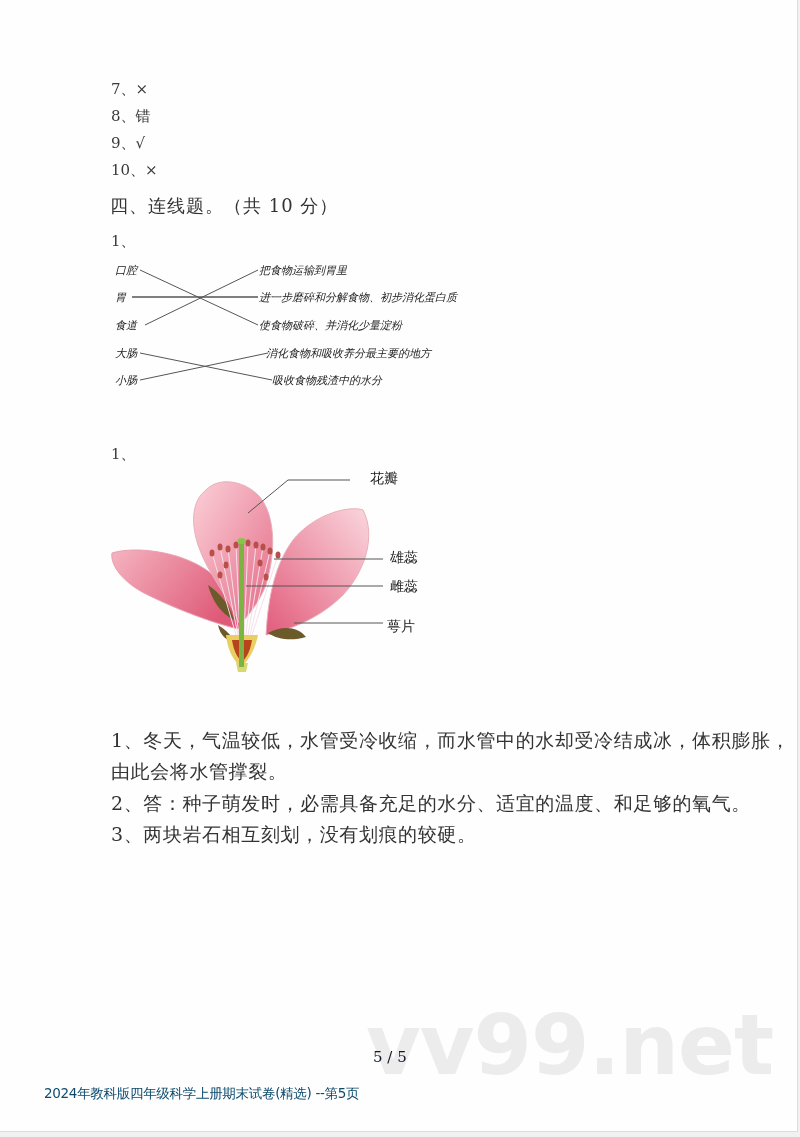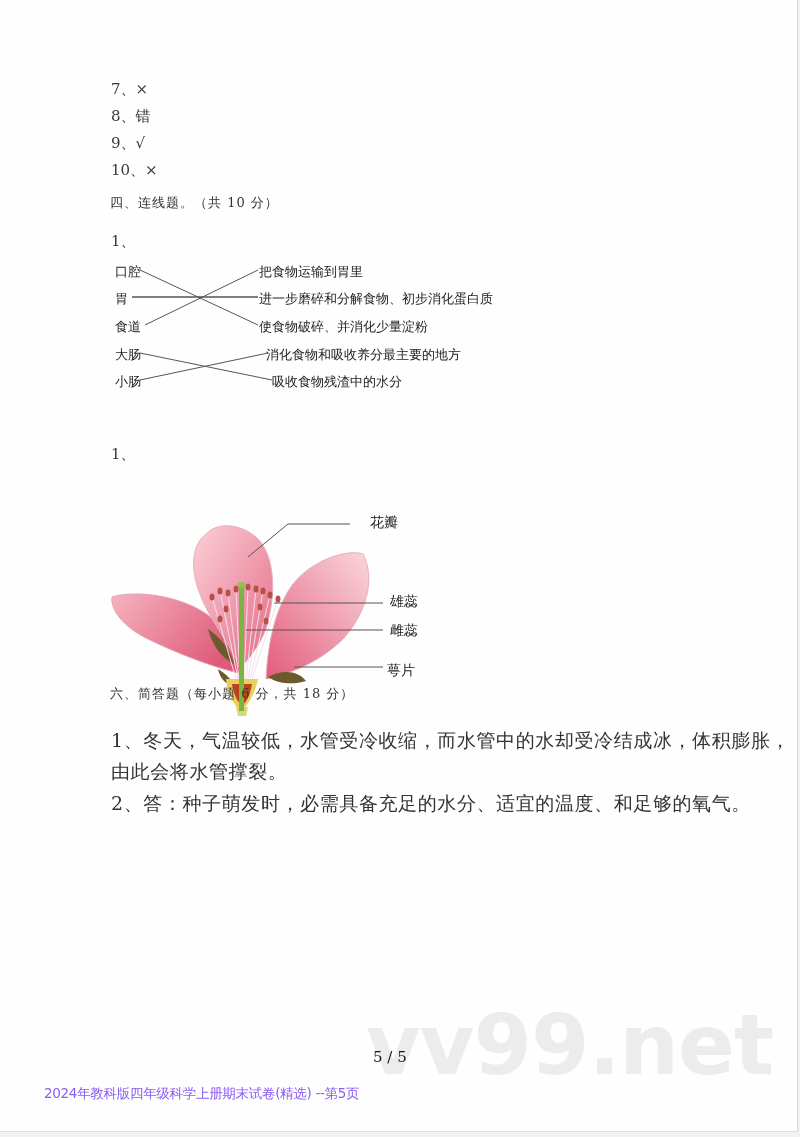--- a/index.html
+++ b/index.html
@@ -9,30 +9,30 @@
     font-family: "DejaVu Serif", "Liberation Serif", serif;
     color: #333;
   }
   .page {
     position: absolute; left: 0; top: 0; width: 797px; height: 1131px;
     background: #fefefe;
     border-right: 1px solid #dcdcdc; border-bottom: 1px solid #dcdcdc;
   }
   .abs { position: absolute; white-space: nowrap; }
   .ans { font-size: 15px; color: #3a3a3a; }
-  .sec { font-size: 13px; color: #333; letter-spacing: 1px; }
+  .sec { font-size: 18px; color: #333; letter-spacing: 1px; }
   .para { font-size: 19px; color: #333; letter-spacing: 0.6px; }
-  .match-label { font-family: "DejaVu Sans", "Liberation Sans", sans-serif; font-size: 13px; color: #222; }
+  .match-label { font-family: "DejaVu Sans", "Liberation Sans", sans-serif; font-size: 11px; color: #222; font-style: italic; }
   .flower-label { font-family: "DejaVu Sans", "Liberation Sans", sans-serif; font-size: 14px; color: #222; }
   .watermark {
     font-family: "DejaVu Sans", "Liberation Sans", sans-serif;
     font-weight: bold; font-size: 84px; color: #ececec; letter-spacing: -1px;
   }
   .pagenum { font-size: 15px; color: #0f172a; }
-  .footer { font-family: "DejaVu Sans", "Liberation Sans", sans-serif; font-size: 13.5px; color: #8b5cf6; letter-spacing: -0.3px; }
+  .footer { font-family: "DejaVu Sans", "Liberation Sans", sans-serif; font-size: 13.5px; color: #0c4a6e; letter-spacing: -0.3px; }
 </style>
 </head>
 <body>
 
 <div class="page">
 
   <div class="abs ans" style="left:111px; top:80px;">
     <span>7、</span><span>×</span>
   </div>
   <div class="abs ans" style="left:111px; top:107px;">
@@ -66,21 +66,21 @@
 
     <div class="abs match-label" style="left:149px; top:5px;">把食物运输到胃里</div>
     <div class="abs match-label" style="left:149px; top:32px;">进一步磨碎和分解食物、初步消化蛋白质</div>
     <div class="abs match-label" style="left:149px; top:60px;">使食物破碎、并消化少量淀粉</div>
     <div class="abs match-label" style="left:156px; top:88px;">消化食物和吸收养分最主要的地方</div>
     <div class="abs match-label" style="left:162px; top:115px;">吸收食物残渣中的水分</div>
   </div>
 
   <div class="abs ans" style="left:111px; top:445px;">1、</div>
 
-  <div class="abs" style="left:108px; top:465px; width:330px; height:210px;margin-top:44px;">
+  <div class="abs" style="left:108px; top:465px; width:330px; height:210px;">
     <svg width="330" height="210" viewBox="0 0 330 210" style="position:absolute;left:0;top:0;">
       <defs>
         <linearGradient id="pg1" x1="0" y1="0" x2="1" y2="1">
           <stop offset="0" stop-color="#fbd0d8"></stop>
           <stop offset="1" stop-color="#e46a86"></stop>
         </linearGradient>
         <linearGradient id="pg2" x1="1" y1="0" x2="0" y2="1">
           <stop offset="0" stop-color="#fad6dd"></stop>
           <stop offset="1" stop-color="#e25c7c"></stop>
         </linearGradient>
@@ -141,23 +141,23 @@
         <line x1="138" y1="121" x2="275" y2="121"></line>
         <line x1="186" y1="158" x2="275" y2="158"></line>
       </g>
     </svg>
     <div class="abs flower-label" style="left:262px; top:5px;">花瓣</div>
     <div class="abs flower-label" style="left:282px; top:84px;">雄蕊</div>
     <div class="abs flower-label" style="left:282px; top:113px;">雌蕊</div>
     <div class="abs flower-label" style="left:279px; top:153px;">萼片</div>
   </div>
 
-  <div class="abs sec" style="left:110px; top:685px;">六、简答题（每小题 6 分，共 18 分）</div>
   <div class="abs para" style="left:111px; top:728px;">1、冬天，气温较低，水管受冷收缩，而水管中的水却受冷结成冰，体积膨胀，</div>
   <div class="abs para" style="left:111px; top:759px;">由此会将水管撑裂。</div>
   <div class="abs para" style="left:111px; top:791px;">2、答：种子萌发时，必需具备充足的水分、适宜的温度、和足够的氧气。</div>
+  <div class="abs para" style="left:111px; top:822px;">3、两块岩石相互刻划，没有划痕的较硬。</div>
 
   <div class="abs watermark" style="left:366px; top:996px;">vv99.net</div>
 
   <div class="abs pagenum" style="left:373px; top:1048px;">5 / 5</div>
 
   <div class="abs footer" style="left:44px; top:1085px;">2024年教科版四年级科学上册期末试卷(精选) --第5页</div>
 </div>
 
 </body></html>

